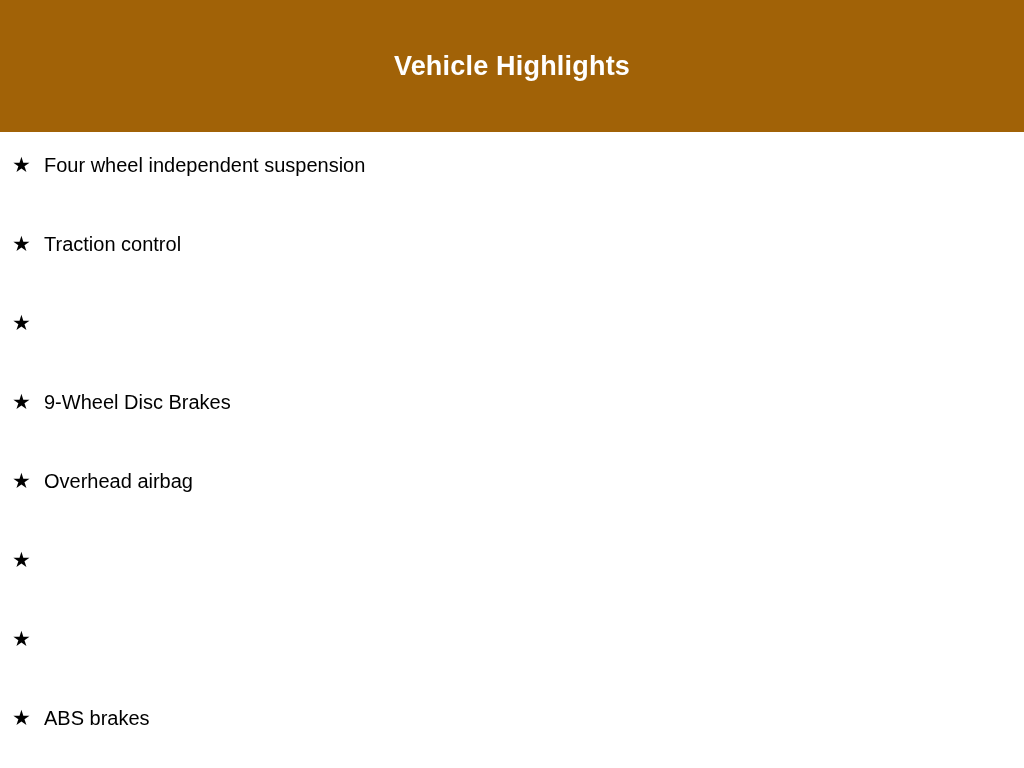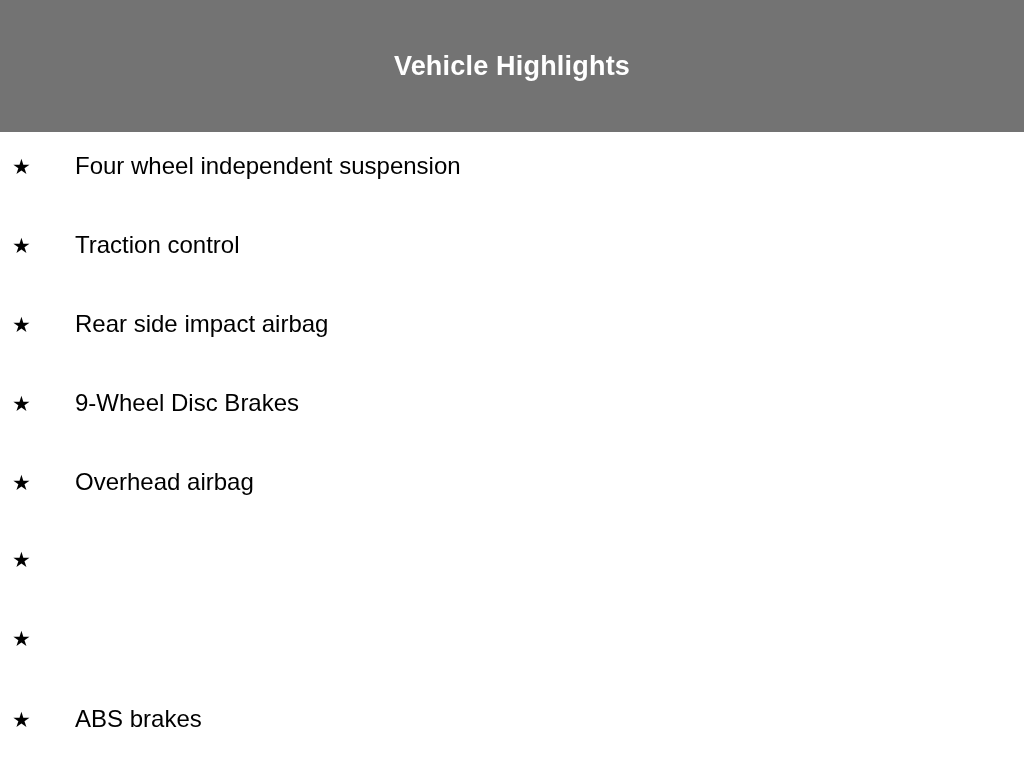--- a/index.html
+++ b/index.html
@@ -15,21 +15,21 @@
   }
   .page {
     width: 1024px;
     height: 768px;
     position: relative;
     background: #ffffff;
   }
   .header-bar {
     width: 100%;
     height: 132px;
-    background: #737373;
+    background: #a16207;
     display: flex;
     align-items: center;
     justify-content: center;
     box-sizing: border-box;
   }
   .header-title {
     color: #ffffff;
     font-size: 27px;
     font-weight: bold;
     letter-spacing: 0.2px;
@@ -51,26 +51,25 @@
   }
   .bullet-star {
     font-size: 21px;
     line-height: 1;
     color: #000000;
     width: 32px;
     flex: 0 0 32px;
     text-align: left;
   }
   .item-label {
-    font-size: 24px;
+    font-size: 20px;
     color: #000000;
     font-family: "Liberation Sans", sans-serif;
     line-height: 1;
     white-space: nowrap;
-    margin-left: 31px;
   }
 </style>
 </head>
 <body>
 
 <div class="page">
 
   <div class="header-bar">
     <div class="header-title">Vehicle Highlights</div>
   </div>
@@ -79,21 +78,20 @@
     <li class="highlight-item">
       <span class="bullet-star">★</span>
       <span class="item-label">Four wheel independent suspension</span>
     </li>
     <li class="highlight-item">
       <span class="bullet-star">★</span>
       <span class="item-label">Traction control</span>
     </li>
     <li class="highlight-item">
       <span class="bullet-star">★</span>
-      <span class="item-label">Rear side impact airbag</span>
     </li>
     <li class="highlight-item">
       <span class="bullet-star">★</span>
       <span class="item-label">9-Wheel Disc Brakes</span>
     </li>
     <li class="highlight-item">
       <span class="bullet-star">★</span>
       <span class="item-label">Overhead airbag</span>
     </li>
     <li class="highlight-item">

